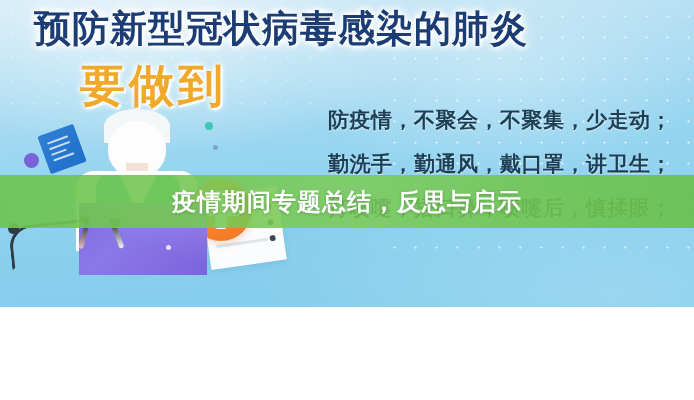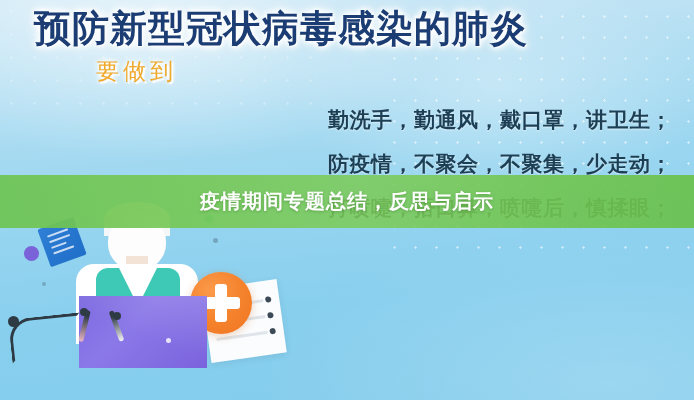--- a/index.html
+++ b/index.html
@@ -7,21 +7,21 @@
     padding: 0;
     background: #ffffff;
   }
   body {
     font-family: "Liberation Sans", "DejaVu Sans", sans-serif;
   }
 
   #poster {
     position: relative;
     width: 694px;
-    height: 400px;
+    height: 307px;
     overflow: hidden;
     background: linear-gradient(175deg, #cfe9f7 0%, #b7e0f3 18%, #9ad6f0 45%, #88cfee 72%, #85cdec 100%);
   }
 
   
   .bg-glow {
     position: absolute;
     inset: 0;
     background:
       radial-gradient(ellipse 420px 190px at 22% 8%, rgba(255,255,255,0.55) 0%, rgba(255,255,255,0) 68%),
@@ -56,24 +56,24 @@
     font-weight: 700;
     letter-spacing: 1px;
     color: #1b3d74;
     white-space: nowrap;
     text-shadow:
       0 0 6px #ffffff, 0 0 6px #ffffff, 0 0 10px #ffffff,
       0 0 14px rgba(255,255,255,0.95), 1px 1px 0 rgba(255,255,255,0.9);
   }
   .subhead {
     position: absolute;
-    left: 96px;
+    left: 80px;
     top: 56px;
-    font-size: 23px;
-    font-weight: 400;
+    font-size: 45px;
+    font-weight: 700;
     letter-spacing: 4px;
     color: #f0a92b;
     white-space: nowrap;
     text-shadow:
       0 0 5px #ffffff, 0 0 5px #ffffff, 0 0 9px #ffffff,
       2px 2px 0 rgba(255,255,255,0.85);
   }
 
   
   .slogans {
@@ -297,21 +297,21 @@
         rgba(118,200,84,0.90) 28%,
         rgba(124,203,88,0.86) 52%,
         rgba(113,197,80,0.90) 78%,
         rgba(106,193,77,0.93) 100%);
     display: flex;
     align-items: center;
     justify-content: center;
   }
   .banner-text {
     color: #ffffff;
-    font-size: 20px;
+    font-size: 24px;
     font-weight: 700;
     letter-spacing: 1px;
     white-space: nowrap;
     text-shadow: 0 1px 3px rgba(40,90,30,0.35);
     font-family: Liberation Serif, serif;
   }
 </style>
 </head>
 <body>
 
@@ -319,22 +319,22 @@
 
   <div class="bg-glow"></div>
   <div class="bg-dots-left"></div>
   <div class="bg-dots"></div>
 
   <div class="headline">预防新型冠状病毒感染的肺炎</div>
 
   <div class="subhead">要做到</div>
 
   <div class="slogans">
+    <div class="slogan-line">防疫情，不聚会，不聚集，少走动；</div>
     <div class="slogan-line">勤洗手，勤通风，戴口罩，讲卫生；</div>
-    <div class="slogan-line">防疫情，不聚会，不聚集，少走动；</div>
     <div class="slogan-line">打喷嚏，捂口鼻，喷嚏后，慎揉眼；</div>
   </div>
 
   <div class="illustration">
     <div class="ill-clip">
       <div class="ill-clip-line c1"></div>
       <div class="ill-clip-line c2"></div>
       <div class="ill-clip-line c3"></div>
       <div class="ill-clip-line c4"></div>
     </div>

